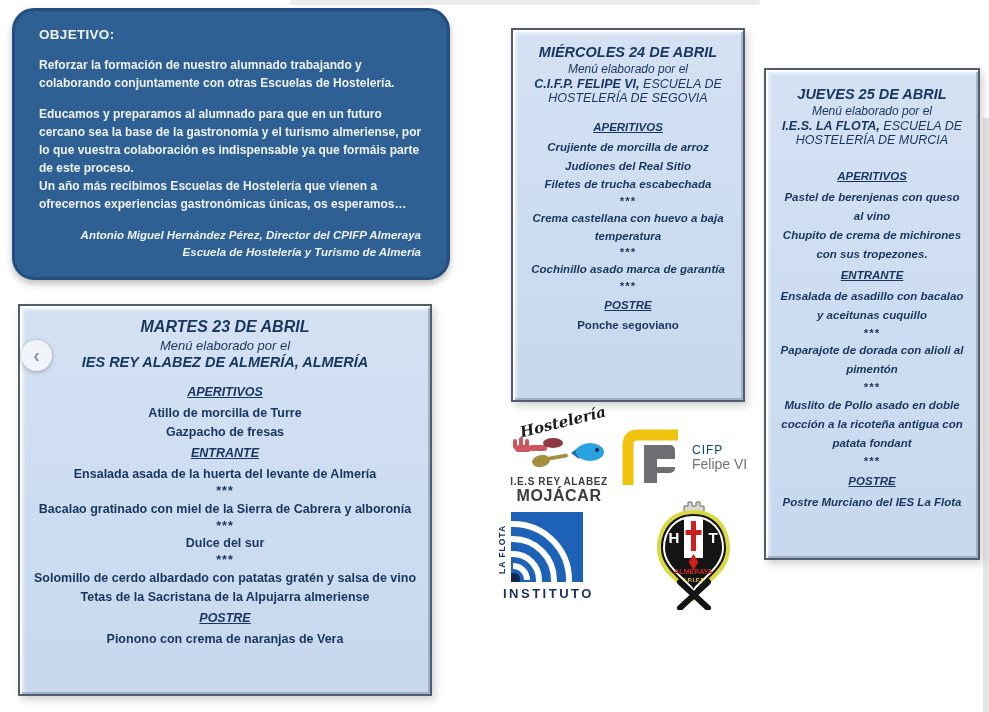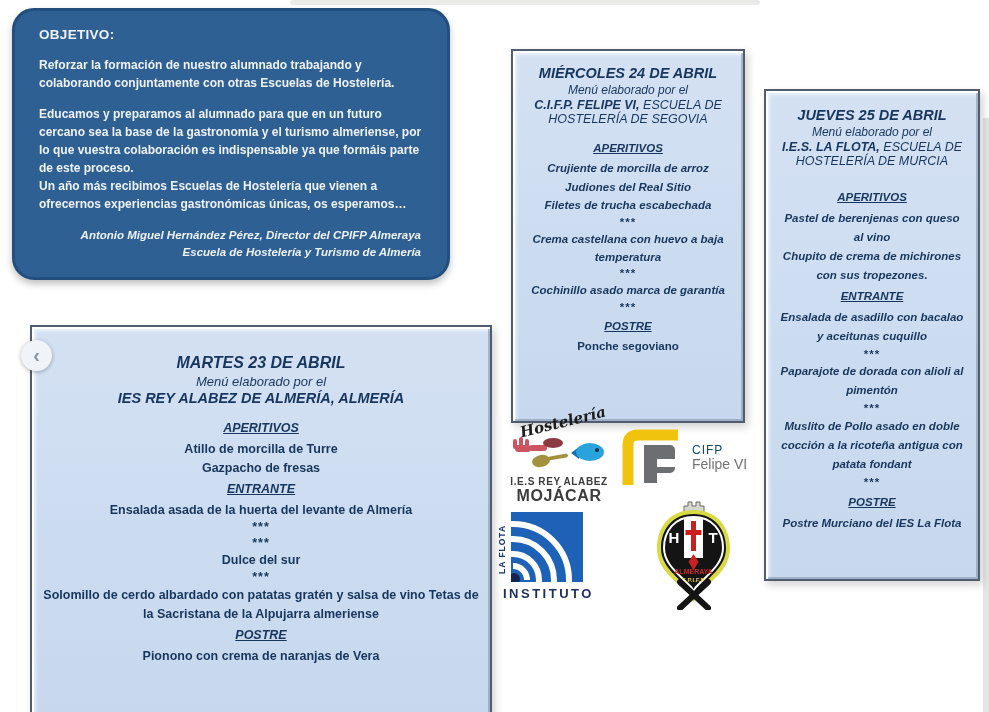--- a/index.html
+++ b/index.html
@@ -18,34 +18,34 @@
   .objetivo h1{margin:0 0 14px 0;font-size:13.5px;font-weight:700;letter-spacing:.3px;}
   .objetivo p{margin:0;font-size:12px;font-weight:700;line-height:1.5;}
   .objetivo p.gap{margin-bottom:13px;}
   .objetivo .sig{margin-top:14px;text-align:right;font-size:11.5px;font-weight:700;line-height:1.5;padding-right:2px;font-style:italic;}
 
   
   .menu{position:absolute;box-sizing:border-box;color:#17365d;text-align:center;
     background:linear-gradient(180deg,#d4e1f3 0%,#ccdcf0 55%,#c7d8ee 100%);
     border:2px solid #515d6e;
     box-shadow:inset 2px 2px 0 rgba(255,255,255,.95),inset -2px -2px 0 rgba(124,143,168,.55),
-      inset 4px 4px 3px rgba(255,255,255,.55),3px 4px 8px rgba(0,0,0,.18);margin-top:21px;}
+      inset 4px 4px 3px rgba(255,255,255,.55),3px 4px 8px rgba(0,0,0,.18);}
   .menu h2{margin:0 0 2px 0;font-weight:700;font-style:italic;}
   .menu .sub{font-style:italic;}
   .menu .school{font-style:italic;margin-top:1px;}
   .menu .school .strong{font-weight:700;}
   .menu-lines{margin-top:13px;}
   .ln{padding:0 8px;}
   .ln-section{font-weight:700;font-style:italic;text-decoration:underline;margin:2px 0;}
   .ln-item{font-weight:700;font-style:italic;}
   .ln-upright{font-weight:700;font-style:normal;}
   .ln-sep{font-weight:700;letter-spacing:1px;line-height:1.15;}
   .menu-upright .ln-item{font-style:normal;}
 
-  .menu-martes{left:30px;top:304px;width:462px;height:392px;padding-top:27px;font-size:12.5px;}
+  .menu-martes{left:18px;top:304px;width:414px;height:392px;padding-top:12px;font-size:12.5px;}
   .menu-martes h2{font-size:16px;}
   .menu-martes .sub{font-size:13px;}
   .menu-martes .school{font-size:14.5px;font-weight:700;}
   .menu-martes .ln{line-height:1.52;}
   .menu-martes .ln-sep{line-height:1.25;}
 
   .menu-miercoles{left:511px;top:28px;width:234px;height:374px;padding:14px 6px 0 6px;font-size:11.5px;}
   .menu-miercoles h2{font-size:14.5px;}
   .menu-miercoles .sub{font-size:12px;}
   .menu-miercoles .school{font-size:12.5px;}
@@ -112,20 +112,21 @@
       <span class="strong">IES REY ALABEZ DE ALMERÍA, ALMERÍA</span>
       <span></span>
     </div>
     <div class="menu-lines">
         <div class="ln ln-section">APERITIVOS</div>
         <div class="ln ln-item">Atillo de morcilla de Turre</div>
         <div class="ln ln-item">Gazpacho de fresas</div>
         <div class="ln ln-section">ENTRANTE</div>
         <div class="ln ln-item">Ensalada asada de la huerta del levante de Almería</div>
         <div class="ln ln-sep">***</div>
+        <div class="ln ln-item">Bacalao gratinado con miel de la Sierra de Cabrera y alboronía</div>
         <div class="ln ln-sep">***</div>
         <div class="ln ln-item">Dulce del sur</div>
         <div class="ln ln-sep">***</div>
         <div class="ln ln-item">Solomillo de cerdo albardado con patatas gratén y salsa de vino Tetas de la Sacristana de la Alpujarra almeriense</div>
         <div class="ln ln-section">POSTRE</div>
         <div class="ln ln-item">Pionono con crema de naranjas de Vera</div>
       </div>
   </article>
 
   <article class="menu menu-miercoles">

